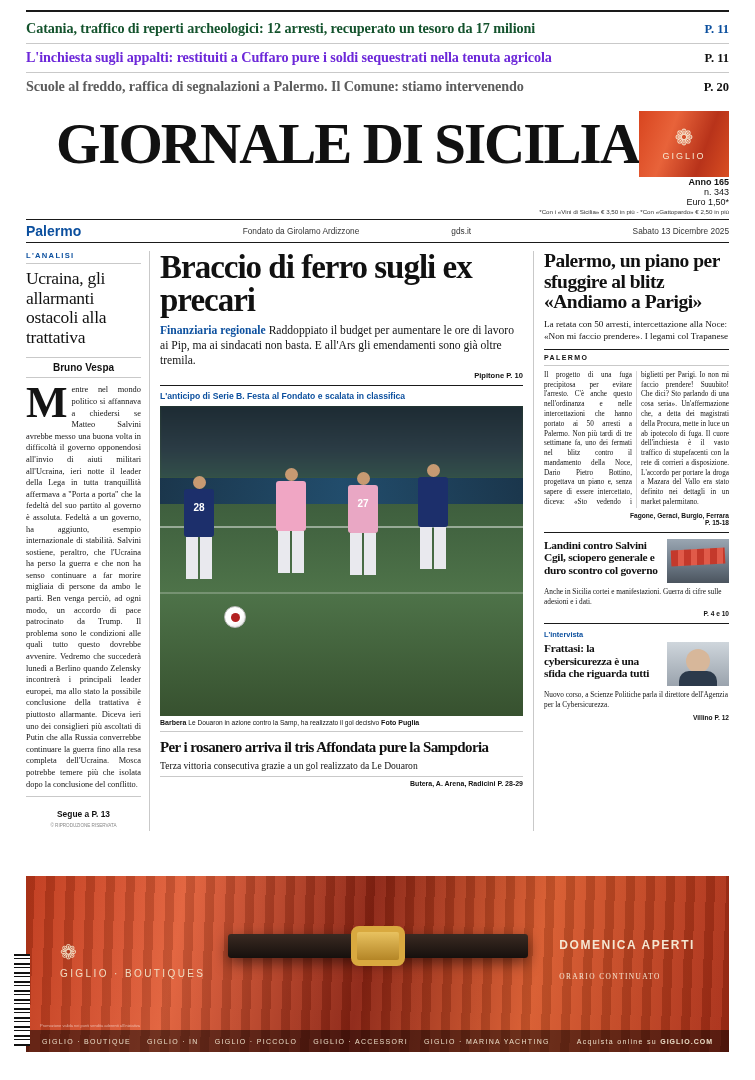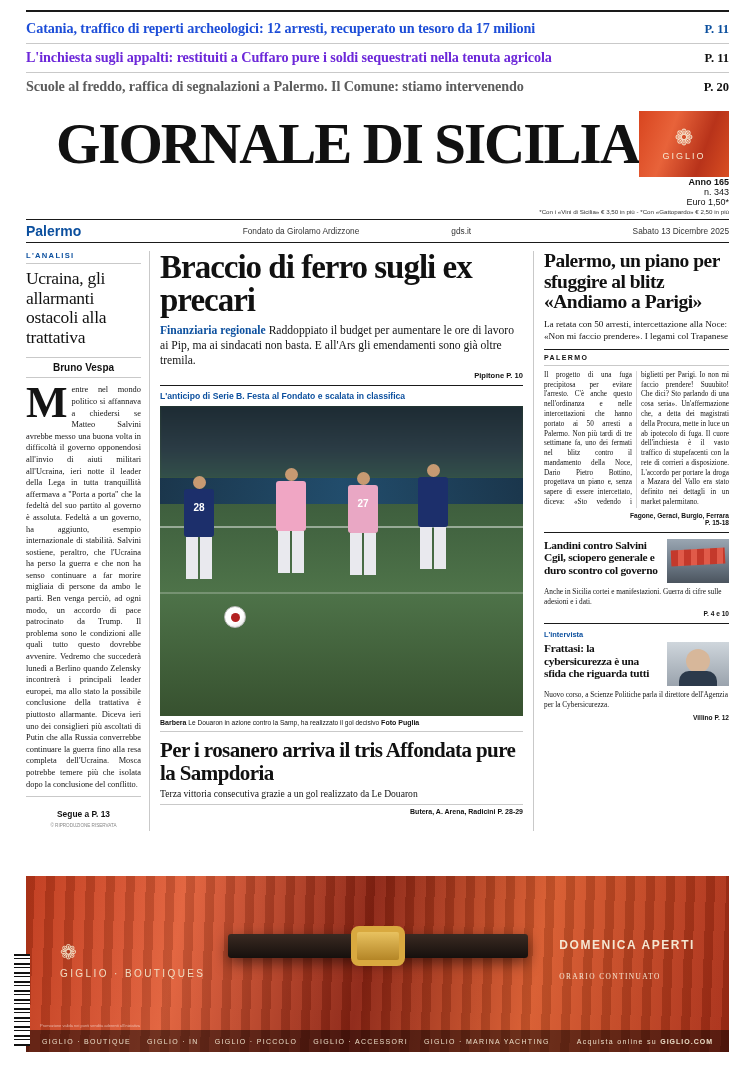--- a/index.html
+++ b/index.html
@@ -16,21 +16,21 @@
 
   
   .topstrip { padding:10px 26px 4px 26px; }
   .tsrow {
     display:flex; align-items:baseline; justify-content:space-between;
     border-bottom:1px solid #c9c9c9;
     padding:5px 0 6px 0;
   }
   .tsrow:first-child { border-top:2px solid #1a1a1a; padding-top:8px;}
   .tsrow .txt { font-weight:bold; font-size:14.2px; letter-spacing:-0.1px; }
-  .tsrow.blue .txt { color:#1d4ed8; }
+  .tsrow.blue .txt { color:#14532d; }
   .tsrow.black .txt { color:#6d28d9; }
   .tsrow.gray .txt { color:#5c5c5c; }
   .tsrow .pg { font-weight:bold; font-size:12.5px; white-space:nowrap; padding-left:14px;}
   .tsrow.blue .pg { color:#0b4f9e; }
 
   
   .masthead {
     display:flex; align-items:center; justify-content:space-between;
     padding:6px 26px 0 26px;
     margin-left:30px;
@@ -163,21 +163,21 @@
     position:absolute; left:0; right:0; top:72px; height:26px;
     background:linear-gradient(90deg,#15304f,#1d4a74,#15304f);
     opacity:.85;
   }
   .photo-caption {
     font-size:6.6px; font-family:"Liberation Sans", sans-serif; padding:3px 0 5px 0;
     border-bottom:1px solid #c9c9c9;
   }
   .photo-caption b { font-size:7px; }
   .sport-title {
-    font-size:21px; font-weight:bold; line-height:1.07; letter-spacing:-0.6px; margin:7px 0 4px 0;
+    font-size:15px; font-weight:bold; line-height:1.07; letter-spacing:-0.6px; margin:7px 0 4px 0;
   }
   .sport-sub { font-size:9.6px; line-height:1.25; }
   .sport-credit {
     text-align:right; font-family:"Liberation Sans", sans-serif; font-weight:bold;
     font-size:7px; margin-top:4px; border-top:1px solid #c9c9c9; padding-top:3px;
   }
 
   .right-title {
     font-size:19.5px; font-weight:bold; line-height:1.06; letter-spacing:-0.5px; margin:0 0 6px 0;
   }

